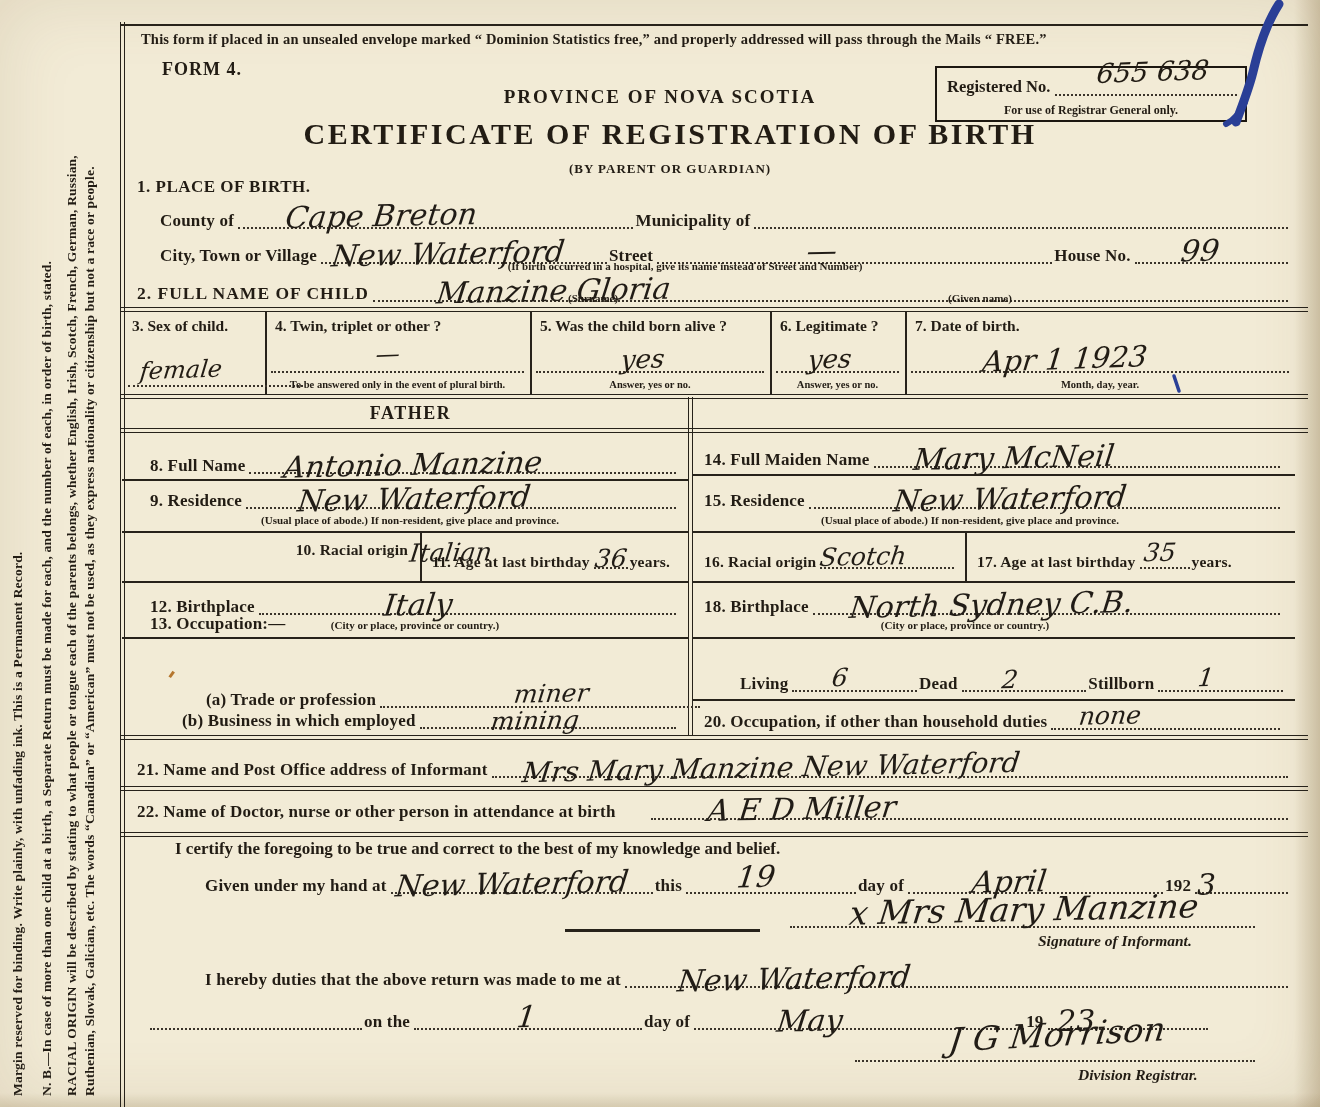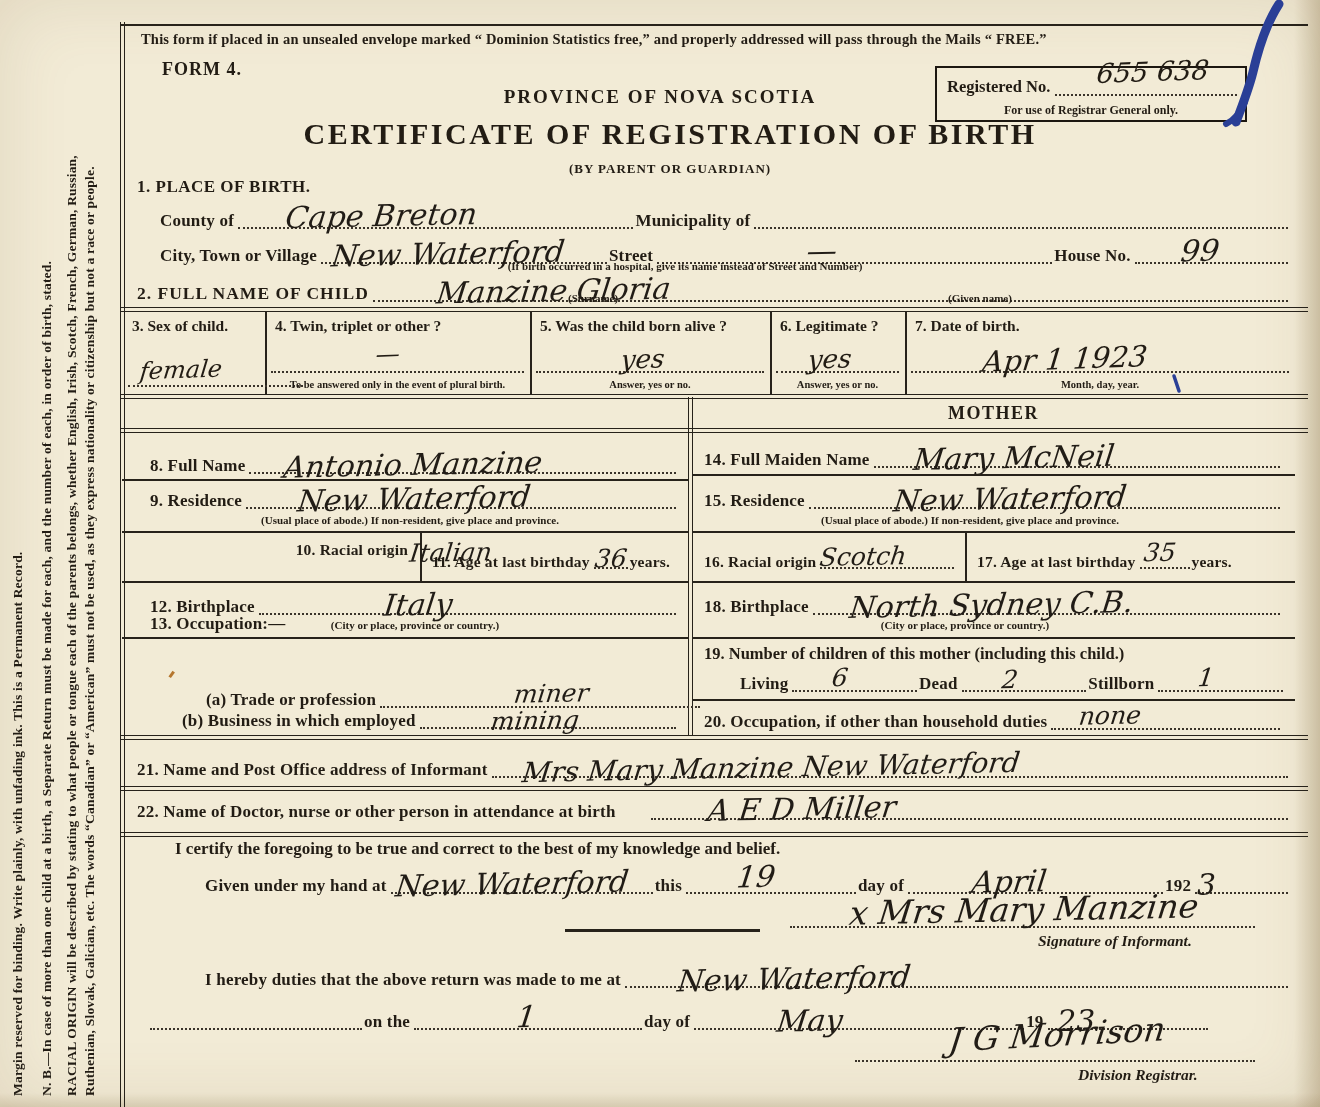--- a/index.html
+++ b/index.html
@@ -137,21 +137,21 @@
   <div class="cell" style="left:905px;top:311px;width:390px;height:83px;">
     <div class="clabel">7. Date of birth.</div>
     <div class="cdots" style="bottom:21px;"></div>
     <div class="cval" style="left:20%;bottom:18px;font-size:29px;">Apr 1 1923</div>
     <div class="cnote" style="bottom:4px;">Month, day, year.</div>
   </div>
 
   <div class="drule" style="left:120px;top:394px;width:1188px;"></div>
 
   <div class="dvert" style="left:688px;top:397px;height:338px;"></div>
-  <div class="abs ctr" style="left:692px;top:403px;width:603px;font-size:18px;font-weight:bold;letter-spacing:1.5px;">MOTHER</div>
+  <div class="abs ctr" style="left:133px;top:403px;width:555px;font-size:18px;font-weight:bold;letter-spacing:1.5px;">FATHER</div>
   <div class="drule" style="left:120px;top:428px;width:1188px;"></div>
 
   <div class="frow" style="left:150px;top:438px;width:528px;height:40px;">
     <span class="lbl">8. Full Name</span>
     <span class="fill">
         <span class="hw big" style="left:8%;bottom:-8px;">Antonio Manzine</span>
       </span>
   </div>
   <div class="rule" style="left:122px;top:479px;width:566px;height:1.6px;"></div>
   <div class="frow" style="left:150px;top:483px;width:528px;height:30px;">
@@ -237,21 +237,20 @@
 
   <div class="frow" style="left:704px;top:589px;width:578px;height:30px;">
     <span class="lbl">18. Birthplace</span>
     <span class="fill">
         <span class="hw big" style="left:8%;bottom:-7px;">North Sydney C.B.</span>
       </span>
   </div>
   <div class="abs ctr note" style="left:790px;top:619px;width:350px;">(City or place, province or country.)</div>
   <div class="rule" style="left:692px;top:637px;width:603px;height:1.6px;"></div>
 
-  <div class="abs" style="left:704px;top:644px;font-size:16.5px;font-weight:bold;white-space:nowrap;">19. Number of children of this mother (including this child.)</div>
   <div class="frow" style="left:740px;top:668px;width:545px;height:28px;">
     <span class="lbl">Living</span>
     <span class="fill">
         <span class="hw mid" style="left:32%;bottom:0;">6</span>
       </span>
     <span class="lbl">Dead</span>
     <span class="fill">
         <span class="hw mid" style="left:32%;bottom:-2px;">2</span>
       </span>
     <span class="lbl">Stillborn</span>

